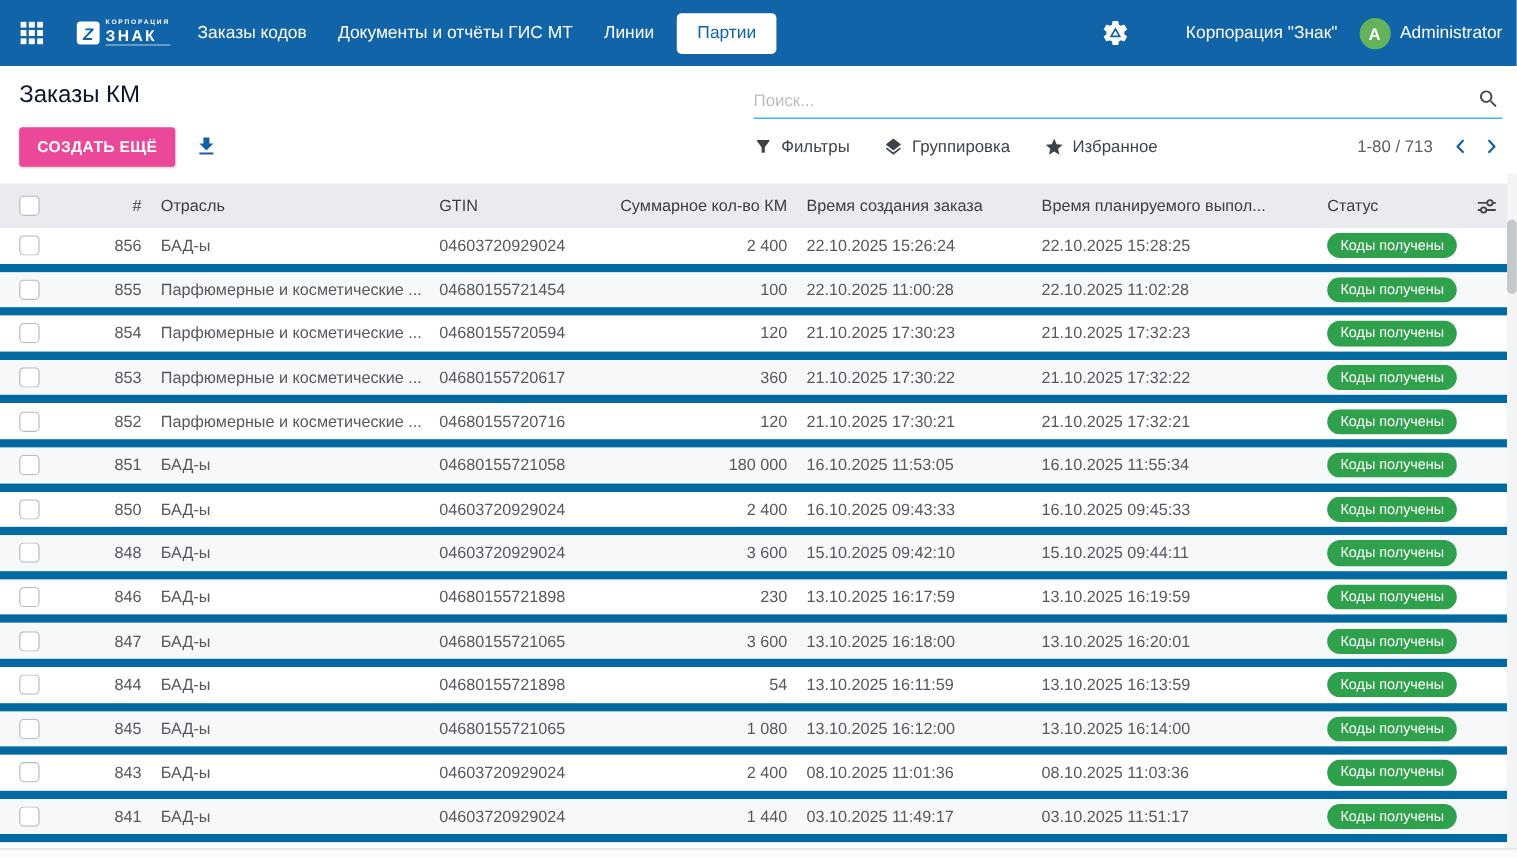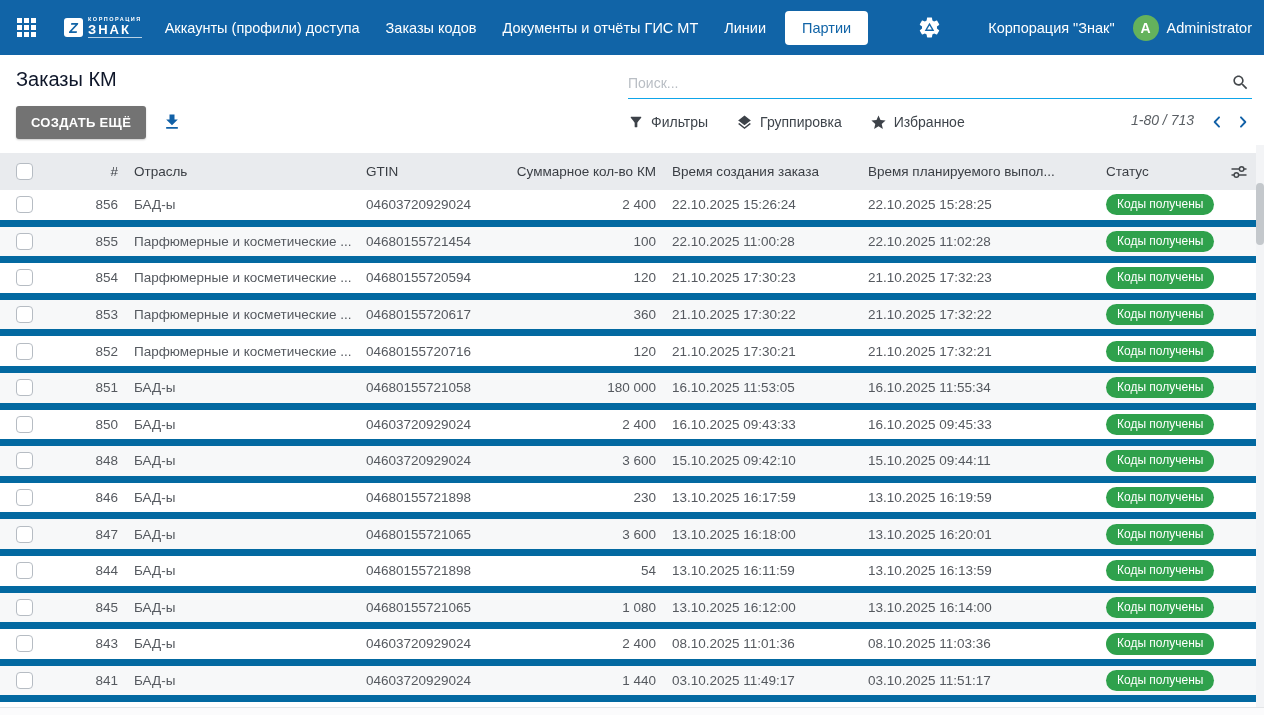--- a/index.html
+++ b/index.html
@@ -32,27 +32,27 @@
   .page-title { font-size: 20px; color: #0f172a; font-weight: normal; }
   .search-box { margin-left: auto; width: 624px; display: flex; align-items: center;
     border-bottom: 1px solid #0ea5e9; height: 32px; align-self: flex-end; }
   .search-box input { flex: 1; border: none; outline: none; font-size: 14px; color: #444;
     background: transparent; font-family: inherit; }
   .search-box input::placeholder { color: #b9bec4; }
   .search-icon { display: flex; cursor: pointer; padding: 2px; }
 
   
   .toolbar { height: 38px; display: flex; align-items: center; padding: 0 12px 0 16px; margin-top: 4px; }
-  .create-btn { background: #737373; color: #fff; border: none; font-family: inherit;
+  .create-btn { background: #ec4899; color: #fff; border: none; font-family: inherit;
     font-size: 13px; font-weight: bold; letter-spacing: .3px; padding: 9px 15px; border-radius: 3px;
     cursor: pointer; box-shadow: 0 1px 2px rgba(0,0,0,.2); }
   .download-btn { margin-left: 16px; display: flex; cursor: pointer; }
   .right-tools { margin-left: auto; width: 624px; display: flex; align-items: center; gap: 28px; }
   .tool-item { display: flex; align-items: center; gap: 7px; font-size: 14px; color: #3e444b; cursor: pointer; white-space: nowrap; }
-  .pager { margin-left: auto; display: flex; gap: 8px; font-style: italic; }
+  .pager { margin-left: auto; display: flex; align-items: center; gap: 8px; }
   .pager-text { font-size: 14px; color: #5a5f64; margin-right: 6px; }
   .pager-btn { display: flex; cursor: pointer; padding: 2px; }
 
   
   .table { margin-top: 12px; }
   .thead { background: #e9ebee; height: 37px; display: flex; align-items: center;
     font-size: 13.5px; color: #3a3e44; }
   .tr { height: 36.6px; display: flex; align-items: center; border-bottom: 7px solid #0369a1;
     font-size: 13.5px; color: #55595f; background: #fff; cursor: default; }
   .tr.alt { background: #f7f8f9; }
@@ -97,21 +97,20 @@
     </svg>
   </div>
   <div class="logo">
     <span class="logo-mark">Z</span>
     <span class="logo-text">
       <span class="logo-top">КОРПОРАЦИЯ</span>
       <span class="logo-main">ЗНАК</span>
     </span>
   </div>
   <div class="nav">
-    <span class="nav-item">Аккаунты (профили) доступа</span>
     <span class="nav-item">Заказы кодов</span>
     <span class="nav-item">Документы и отчёты ГИС МТ</span>
     <span class="nav-item">Линии</span>
     <span class="nav-item active">Партии</span>
   </div>
   <div class="top-right">
     <span class="gear-btn">
       <svg width="25" height="25" viewBox="0 0 24 24">
         <path fill="#ffffff" d="M19.14,12.94c0.04-0.3,0.06-0.61,0.06-0.94c0-0.32-0.02-0.64-0.07-0.94l2.03-1.58c0.18-0.14,0.23-0.41,0.12-0.61l-1.92-3.32c-0.12-0.22-0.37-0.29-0.59-0.22l-2.39,0.96c-0.5-0.38-1.03-0.7-1.62-0.94L14.4,2.81c-0.04-0.24-0.24-0.41-0.48-0.41h-3.84c-0.24,0-0.43,0.17-0.47,0.41L9.25,5.35C8.66,5.59,8.12,5.92,7.63,6.29L5.24,5.33c-0.22-0.08-0.47,0-0.59,0.22L2.74,8.87C2.62,9.08,2.66,9.34,2.86,9.48l2.03,1.58C4.84,11.36,4.8,11.69,4.8,12s0.02,0.64,0.07,0.94l-2.03,1.58c-0.18,0.14-0.23,0.41-0.12,0.61l1.92,3.32c0.12,0.22,0.37,0.29,0.59,0.22l2.39-0.96c0.5,0.38,1.03,0.7,1.62,0.94l0.36,2.54c0.05,0.24,0.24,0.41,0.48,0.41h3.84c0.24,0,0.44-0.17,0.47-0.41l0.36-2.54c0.59-0.24,1.13-0.56,1.62-0.94l2.39,0.96c0.22,0.08,0.47,0,0.59-0.22l1.92-3.32c0.12-0.22,0.07-0.47-0.12-0.61L19.14,12.94z"></path>
         <path fill="#1164a7" d="M12 7.4 L16.6 15.3 H7.4 Z"></path>

